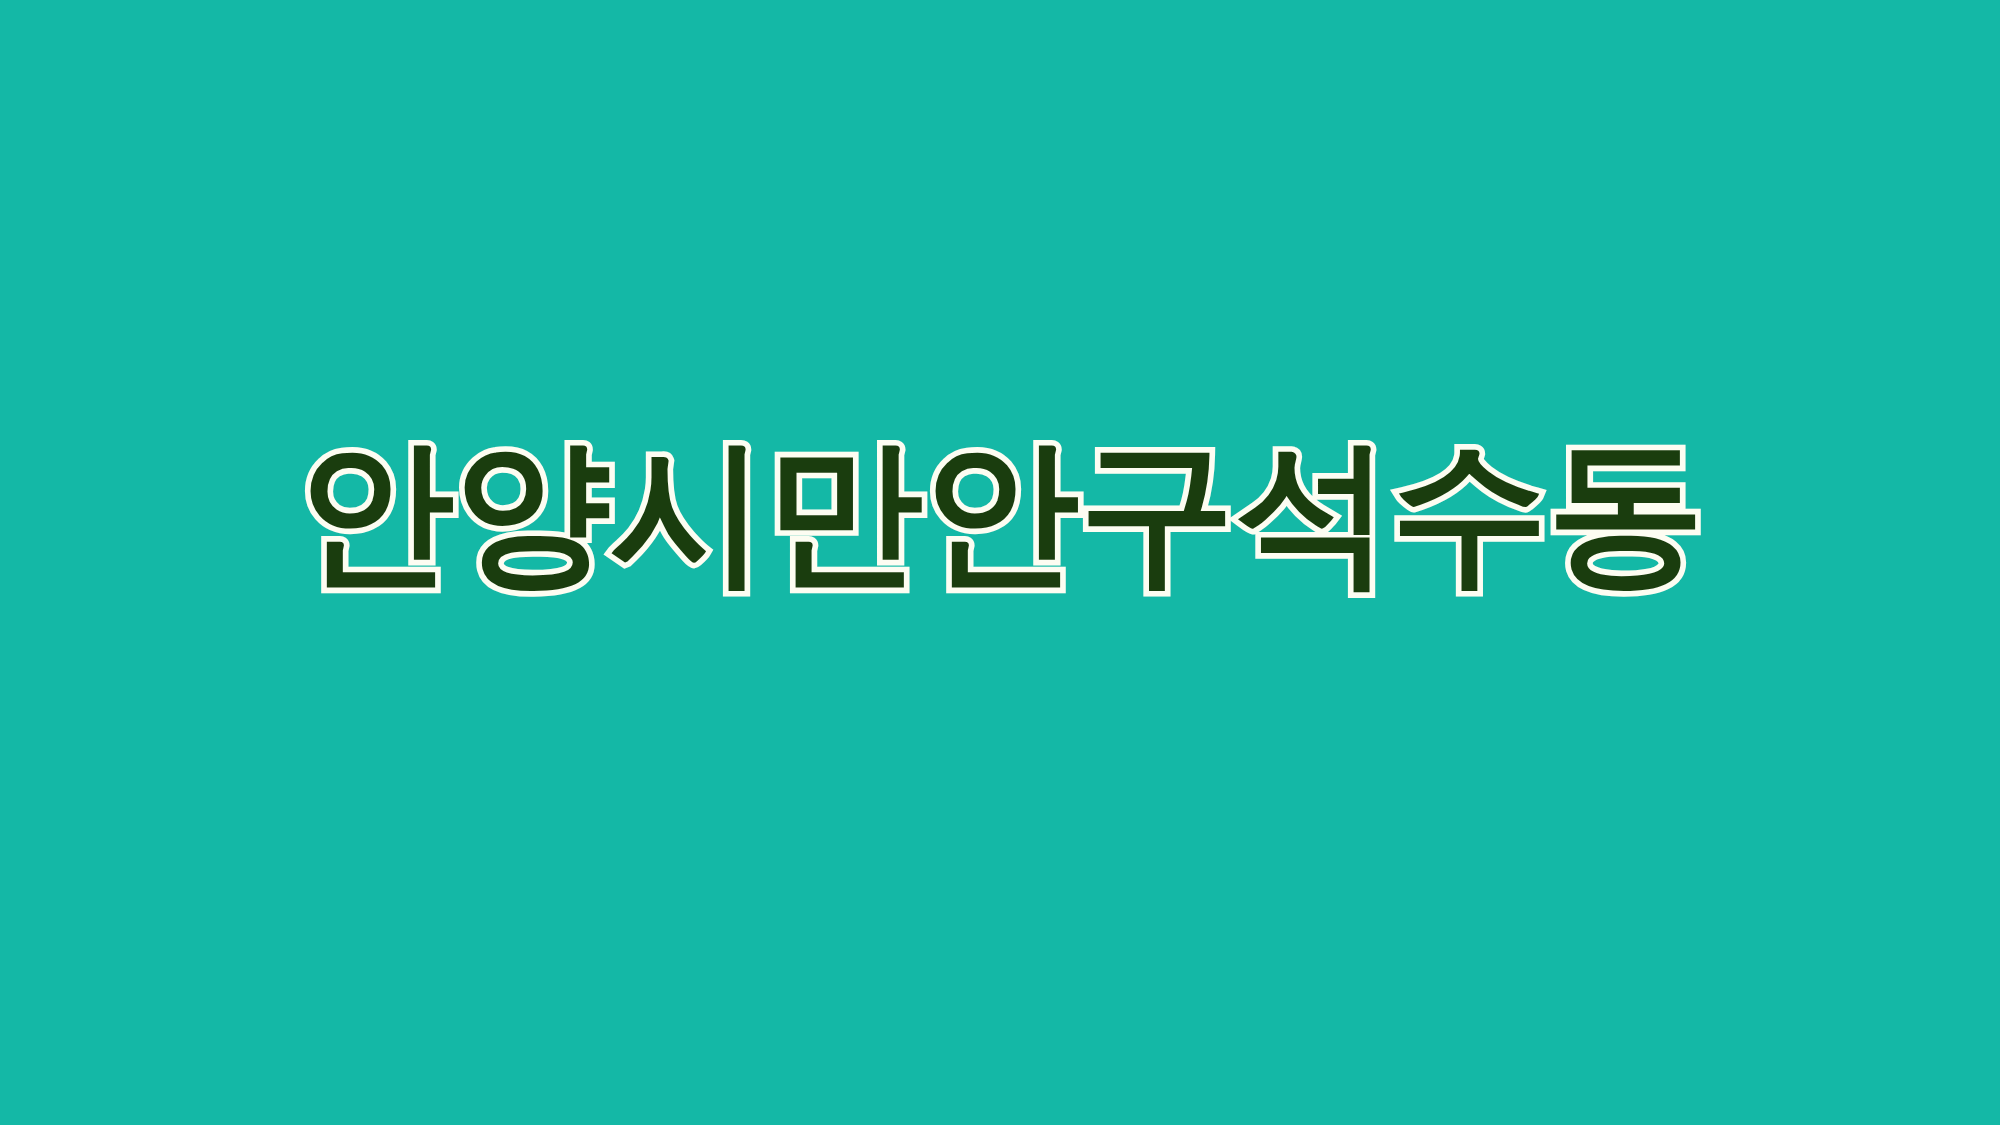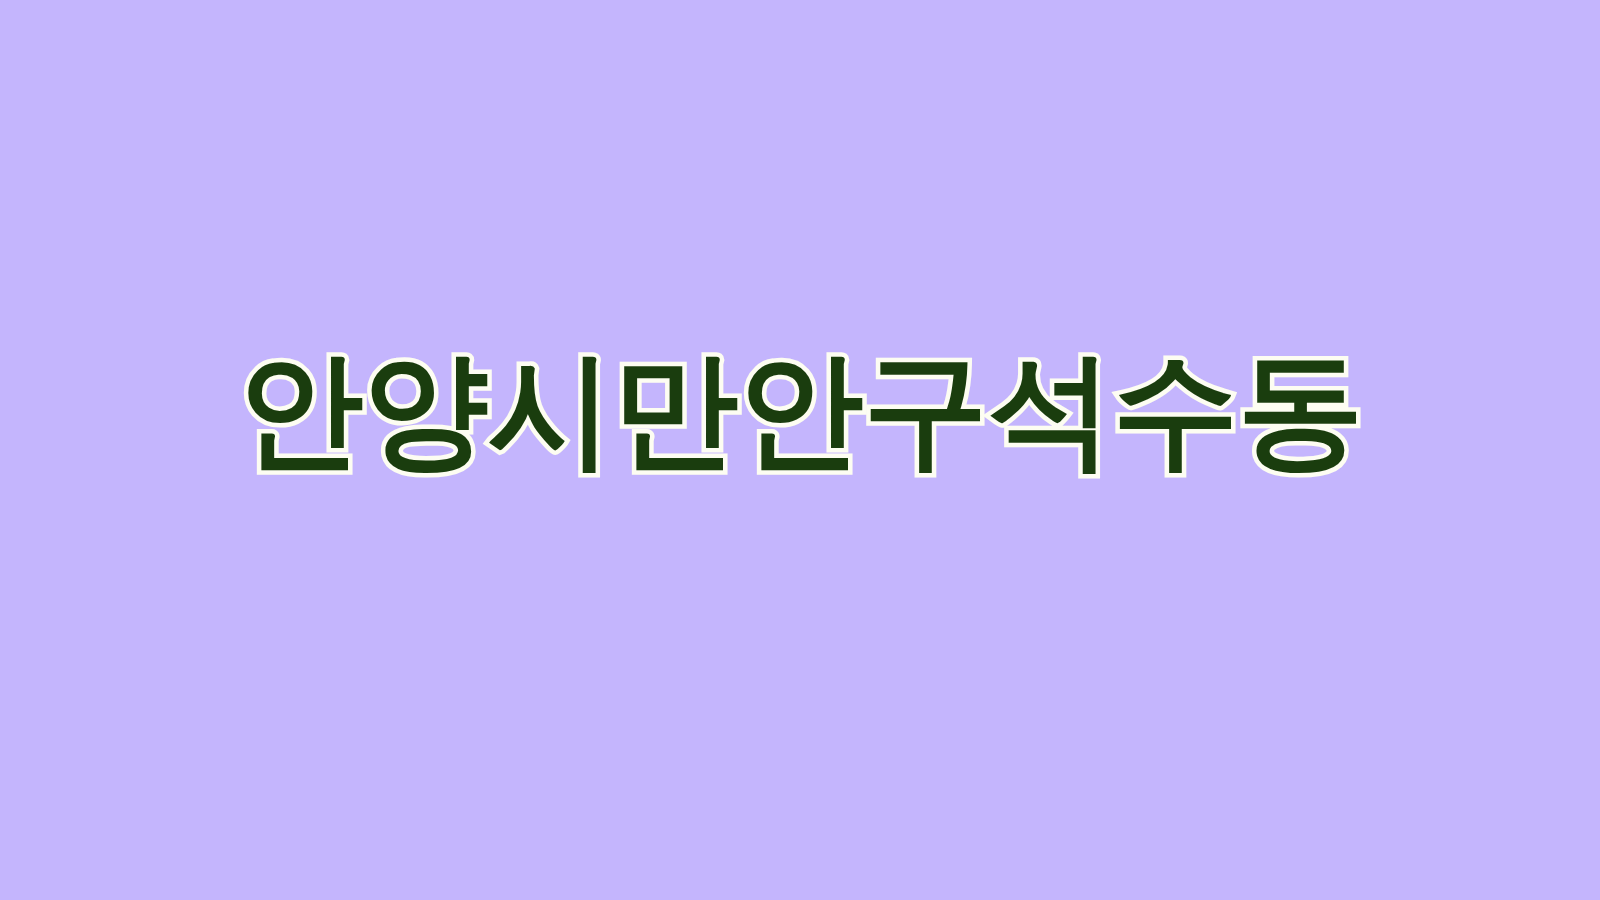--- a/index.html
+++ b/index.html
@@ -66,21 +66,21 @@
   }
 
   .headline-line.line-2 {
     font-size: 122px;
     letter-spacing: 0px;
   }
 </style>
 </head>
 <body>
 
-<div class="banner" style="background: #c4b5fd;">
+<div class="banner" style="background: #14b8a6;">
 
   <div class="headline">
 
     <span class="headline-line line-1" style="color: rgb(26, 61, 14); -webkit-text-stroke: 9px rgb(253, 253, 242); text-shadow: rgb(253, 253, 242) 2px 0px 0px, rgb(253, 253, 242) -2px 0px 0px, rgb(253, 253, 242) 0px 2px 0px, rgb(253, 253, 242) 0px -2px 0px;">안양시만안구석수동</span>
 
 
   </div>
 
 </div>
 

